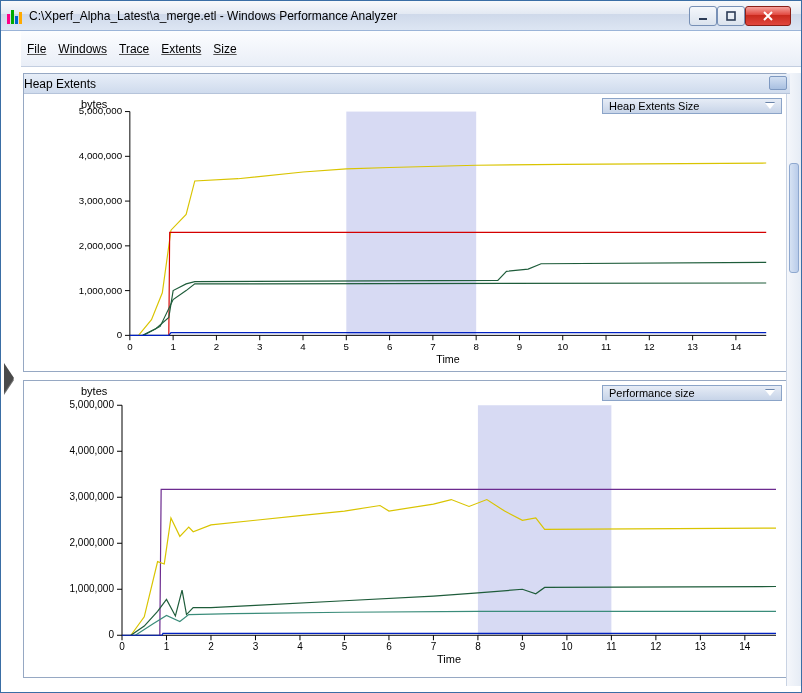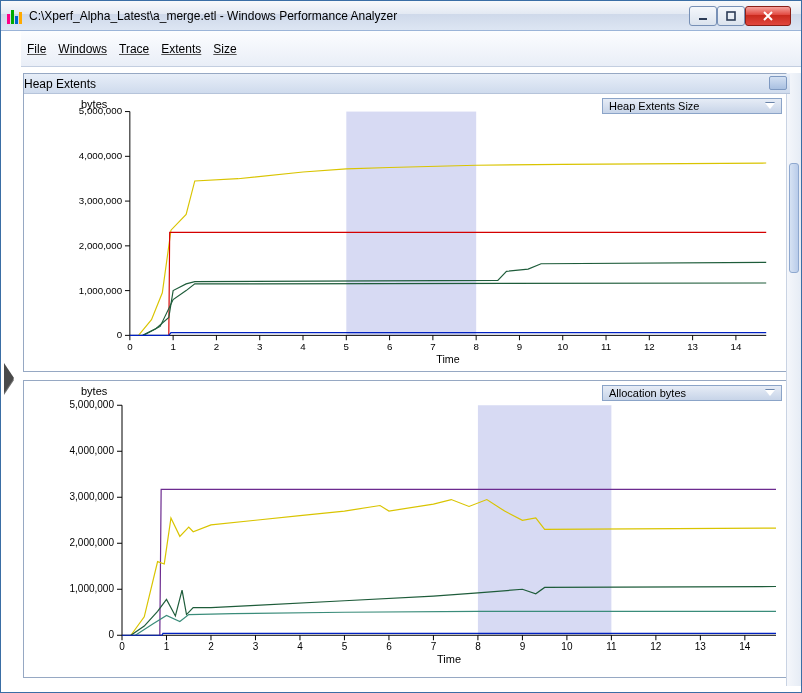--- a/index.html
+++ b/index.html
@@ -269,21 +269,21 @@
               <path class="series" d="M91.34693877551021 246 L109.14285714285714 236.8 L122.48979591836735 209.2 L135.83673469387756 200 L144.73469387755102 193.1 L732 192.18" stroke="#1e5c3a"></path>
               <path class="series" d="M78 246 L118.04081632653062 246 L120.26530612244898 243.24 L732 243.24" stroke="#0020c0"></path>
             </svg>
         </div>
       </div>
     </div>
 
     <div class="panel">
       <div class="panel-body">
         <div class="legend-dd">
-          <span>Allocation bytes</span>
+          <span>Performance size</span>
           <span class="dd-arrow"></span>
         </div>
         <div class="ylabel">bytes</div>
         <div class="chart-area">
           <svg class="chart" id="chart-1" viewBox="0 0 738 278">
               <rect class="selection" x="433.9183673469388" y="16" width="133.46938775510205" height="230"></rect>
               <line x1="78" y1="16" x2="78" y2="246" stroke="#000"></line>
               <line x1="78" y1="246" x2="732" y2="246" stroke="#000"></line>
               <line x1="73" y1="246" x2="78" y2="246" stroke="#000"></line>
               <text x="70" y="249" text-anchor="end" font-size="10">0</text>

